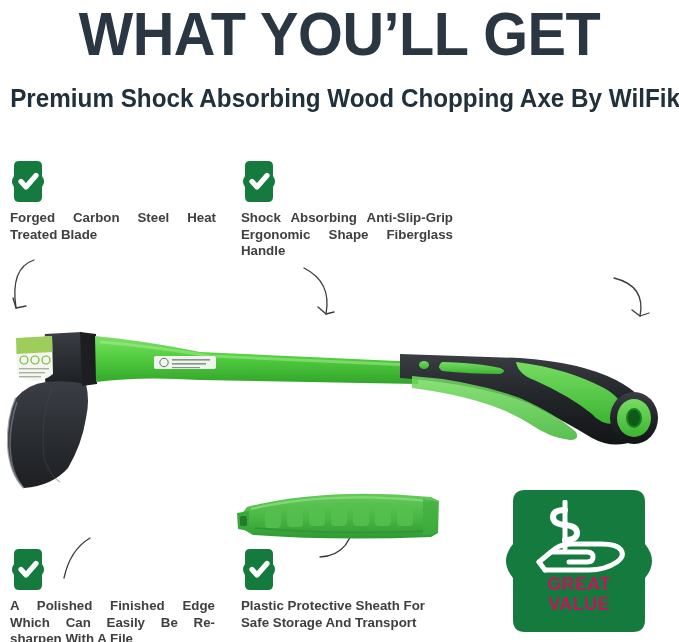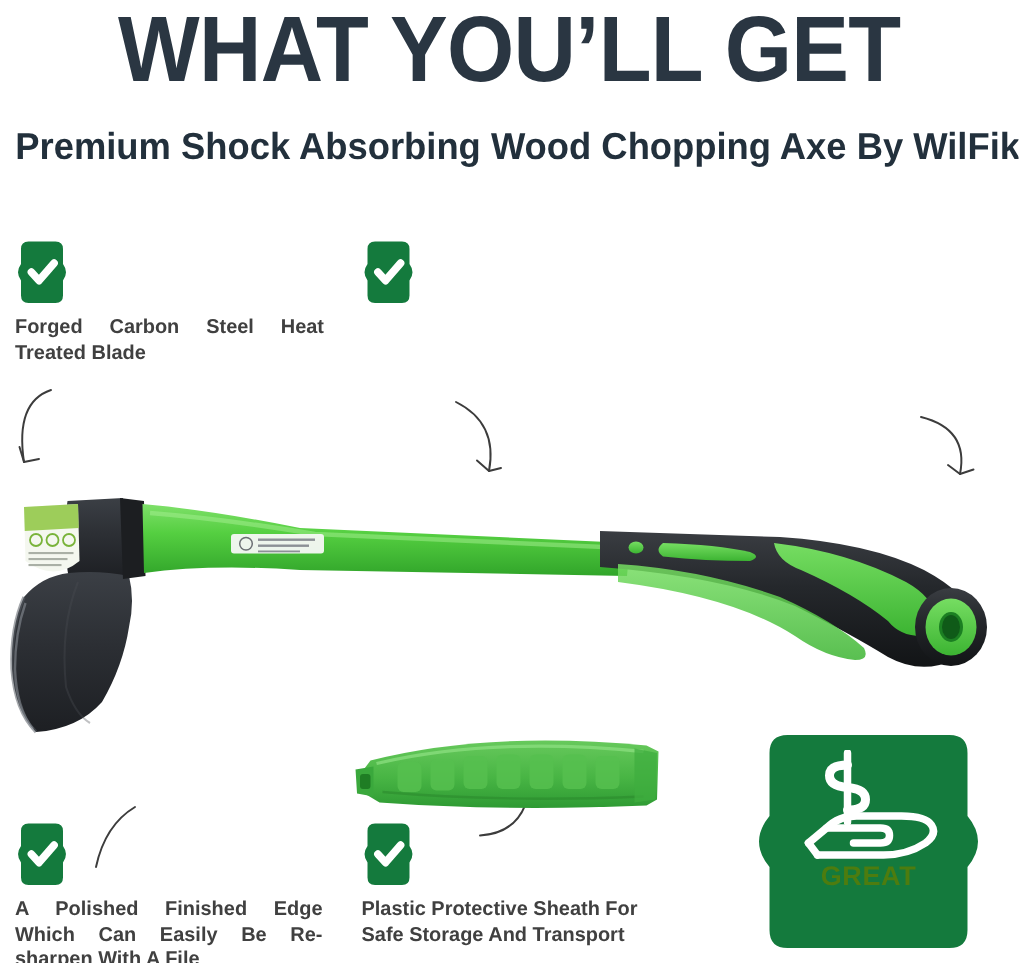--- a/index.html
+++ b/index.html
@@ -71,21 +71,21 @@
   
   #axe{position:absolute;left:0px;top:318px;width:679px;height:180px;}
 
   
   #sheath{position:absolute;left:225px;top:485px;width:225px;height:65px;}
 
   
   #great-value{position:absolute;left:499px;top:486px;width:160px;height:150px;}
   .gv-text{
     position:absolute;left:0;width:160px;text-align:center;
-    color:#4d7c0f;font-weight:bold;letter-spacing:0.4px;
+    color:#be185d;font-weight:bold;letter-spacing:0.4px;
   }
   #gv-line1{top:88px;font-size:18px;}
   #gv-line2{top:108px;font-size:18px;}
 </style>
 </head>
 <body>
 
 <div class="page">
 
   <div class="title">WHAT YOU’LL GET</div>
@@ -101,20 +101,21 @@
     <div class="feature-text j">Forged Carbon Steel Heat Treated Blade</div>
   </div>
 
   <div class="feature" id="feat-2">
     <div class="badge">
       <svg width="36" height="43" viewBox="0 0 36 43">
         <path d="M4 6 Q4 1 9 1 L27 1 Q32 1 32 6 L32 16 Q36 21.5 32 27 L32 37 Q32 42 27 42 L9 42 Q4 42 4 37 L4 27 Q0 21.5 4 16 Z" fill="#147a3d"></path>
         <path d="M11 21.5 L16 27 L26 15.5" stroke="#ffffff" stroke-width="5.2" fill="none" stroke-linecap="round" stroke-linejoin="round"></path>
       </svg>
     </div>
+    <div class="feature-text j">Shock Absorbing Anti-Slip-Grip Ergonomic Shape Fiberglass Handle</div>
   </div>
 
 
   <div class="feature" id="feat-4">
     <div class="badge">
       <svg width="36" height="43" viewBox="0 0 36 43">
         <path d="M4 6 Q4 1 9 1 L27 1 Q32 1 32 6 L32 16 Q36 21.5 32 27 L32 37 Q32 42 27 42 L9 42 Q4 42 4 37 L4 27 Q0 21.5 4 16 Z" fill="#147a3d"></path>
         <path d="M11 21.5 L16 27 L26 15.5" stroke="#ffffff" stroke-width="5.2" fill="none" stroke-linecap="round" stroke-linejoin="round"></path>
       </svg>
     </div>
@@ -268,15 +269,16 @@
     <svg style="position:absolute;left:36px;top:14px;" width="92" height="74" viewBox="0 0 92 74">
 
       <path d="M30 10 Q18 10 18 17 Q18 24 30 25 Q42 26 42 33 Q42 40 30 40" stroke="#ffffff" stroke-width="6" fill="none" stroke-linecap="round"></path>
       <path d="M30 2 L30 48" stroke="#ffffff" stroke-width="5" stroke-linecap="round"></path>
 
       <path d="M4 62 L16 52 L26 52 Q34 52 40 52 L52 52 Q58 52 58 57 Q58 62 52 62 L34 62" stroke="#ffffff" stroke-width="5" fill="none" stroke-linecap="round" stroke-linejoin="round"></path>
       <path d="M16 52 Q24 44 36 44 L66 44 Q82 44 86 50 Q90 56 82 62 Q70 70 54 70 L24 70 L10 70" stroke="#ffffff" stroke-width="5" fill="none" stroke-linecap="round" stroke-linejoin="round"></path>
       <path d="M4 62 L10 70" stroke="#ffffff" stroke-width="5" stroke-linecap="round"></path>
     </svg>
     <div class="gv-text" id="gv-line1">GREAT</div>
+    <div class="gv-text" id="gv-line2">VALUE</div>
   </div>
 
 </div>
 
 </body></html>

